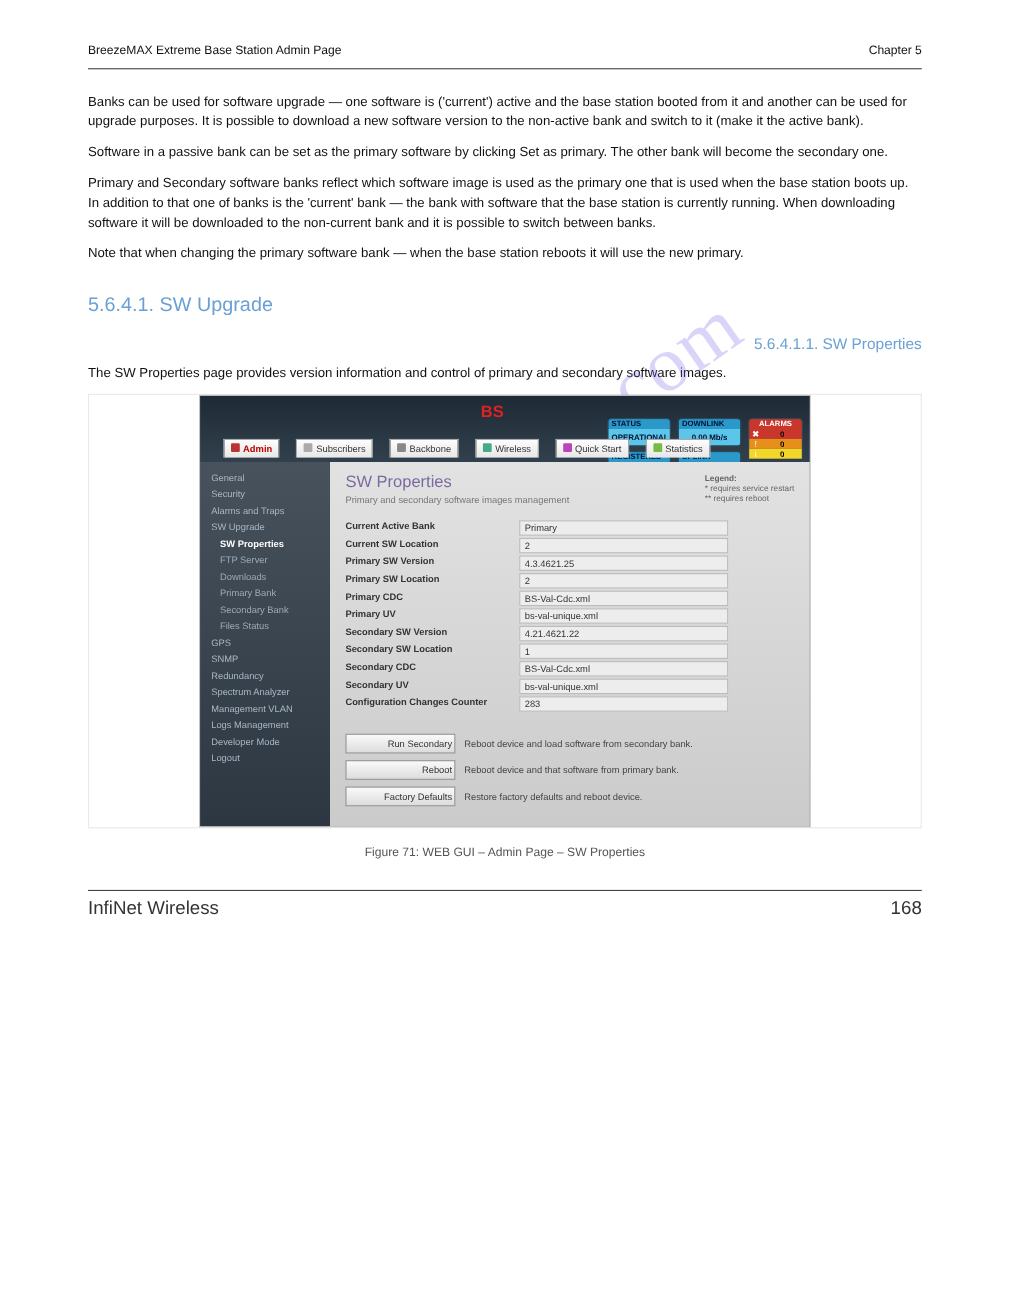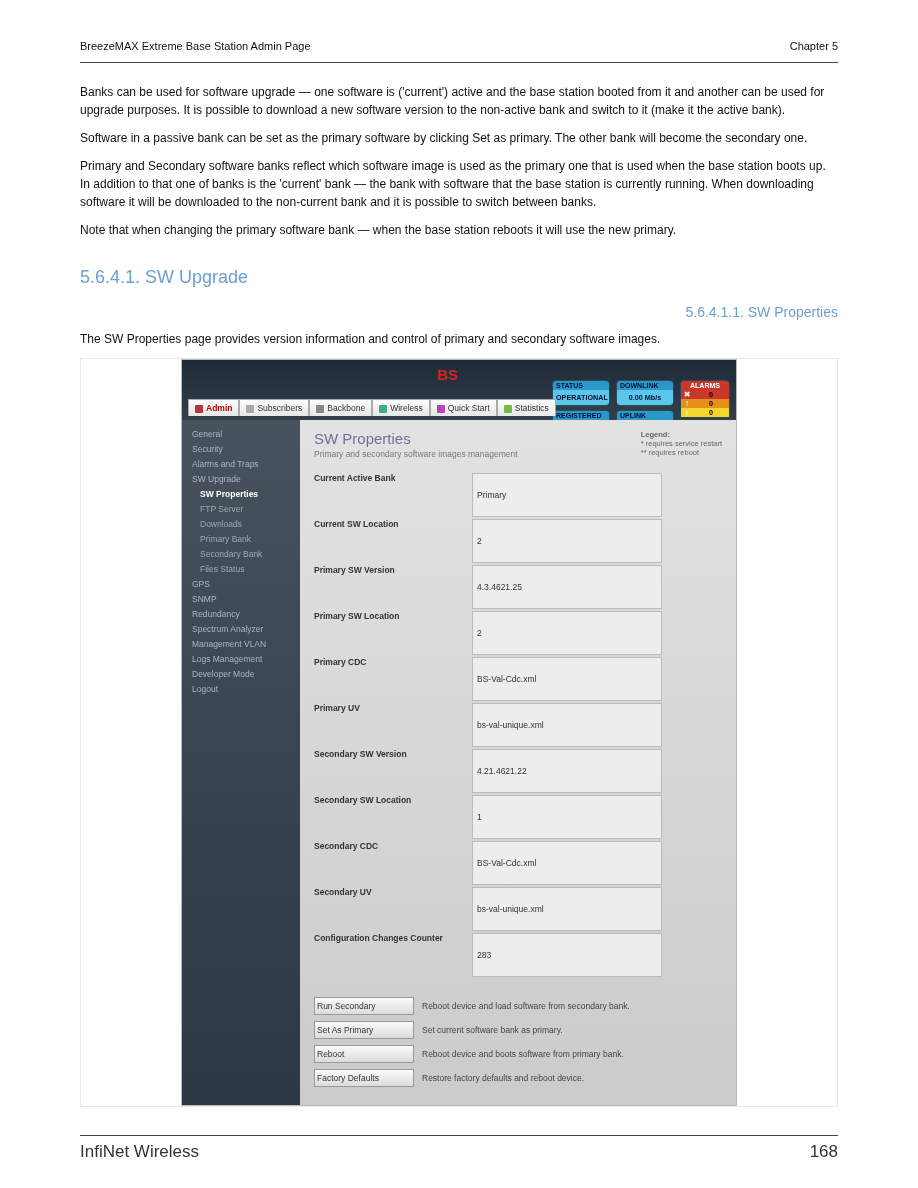--- a/index.html
+++ b/index.html
@@ -72,22 +72,23 @@
     gap: 0;
   }
   .tabbar .tab {
     background: linear-gradient(#fdfdfd, #e7e7e7);
     border: 1px solid #aaa;
     border-bottom: none;
     padding: 3px 6px;
     font-size: 8.5px;
     color: #333;
     display: flex;
-    align-items: flex-end;
+    align-items: flex-start;
     gap: 3px;
+    margin-left: 15px;
   }
   .tabbar .tab.active { font-weight: bold; color: #b00; }
   .badge-bs {
     position: absolute;
     right: 278px;
     top: 6px;
     color: #d22;
     font-weight: bold;
     font-size: 15px;
   }
@@ -179,36 +180,36 @@
     display: grid;
     grid-template-columns: 150px 190px;
     row-gap: 2px;
     column-gap: 8px;
     font-size: 8.5px;
   }
   .prop-label { font-weight:bold; color:#333; }
   .prop-val {
     background: #ededed;
     border: 1px solid #bbb;
-    padding: 16px 4px;
+    padding: 1px 4px;
     color:#333;
   }
   .btn-row {
     display: grid;
     grid-template-columns: 100px 1fr;
     gap: 8px;
     margin-top: 6px;
     align-items: center;
     font-size: 8.5px;
   }
   .btn {
     background: linear-gradient(#fafafa, #dcdcdc);
     border: 1px solid #999;
     padding: 3px 2px;
-    text-align: left;
+    text-align: right;
     font-size: 8.5px;
     color:#333;
     cursor:pointer;
   }
   .btn-desc { color:#444; }
 
   .figure-caption {
     text-align: center;
     font-size: 11px;
     color: #555;
@@ -417,37 +418,34 @@
                 <div class="prop-val">283</div>
               </div>
 
             <div style="height:14px"></div>
             <div id="btns">
                 <div class="btn-row">
                   <div class="btn">Run Secondary</div>
                   <div class="btn-desc">Reboot device and load software from secondary bank.</div>
                 </div>
                 <div class="btn-row">
-                  <div class="btn">Set As Primary</div>
-                  <div class="btn-desc">Set current software bank as primary.</div>
-                </div>
-                <div class="btn-row">
                   <div class="btn">Reboot</div>
-                  <div class="btn-desc">Reboot device and boots software from primary bank.</div>
+                  <div class="btn-desc">Reboot device and that software from primary bank.</div>
                 </div>
                 <div class="btn-row">
                   <div class="btn">Factory Defaults</div>
                   <div class="btn-desc">Restore factory defaults and reboot device.</div>
                 </div>
               </div>
           </div>
         </div>
       </div>
     </div>
 
+    <div class="figure-caption">Figure 71: WEB GUI – Admin Page – SW Properties</div>
 
   </div>
 
   <div class="footer-row">
     <span>InfiNet Wireless</span>
     <span>168</span>
   </div>
 </div>
 
 </body></html>

